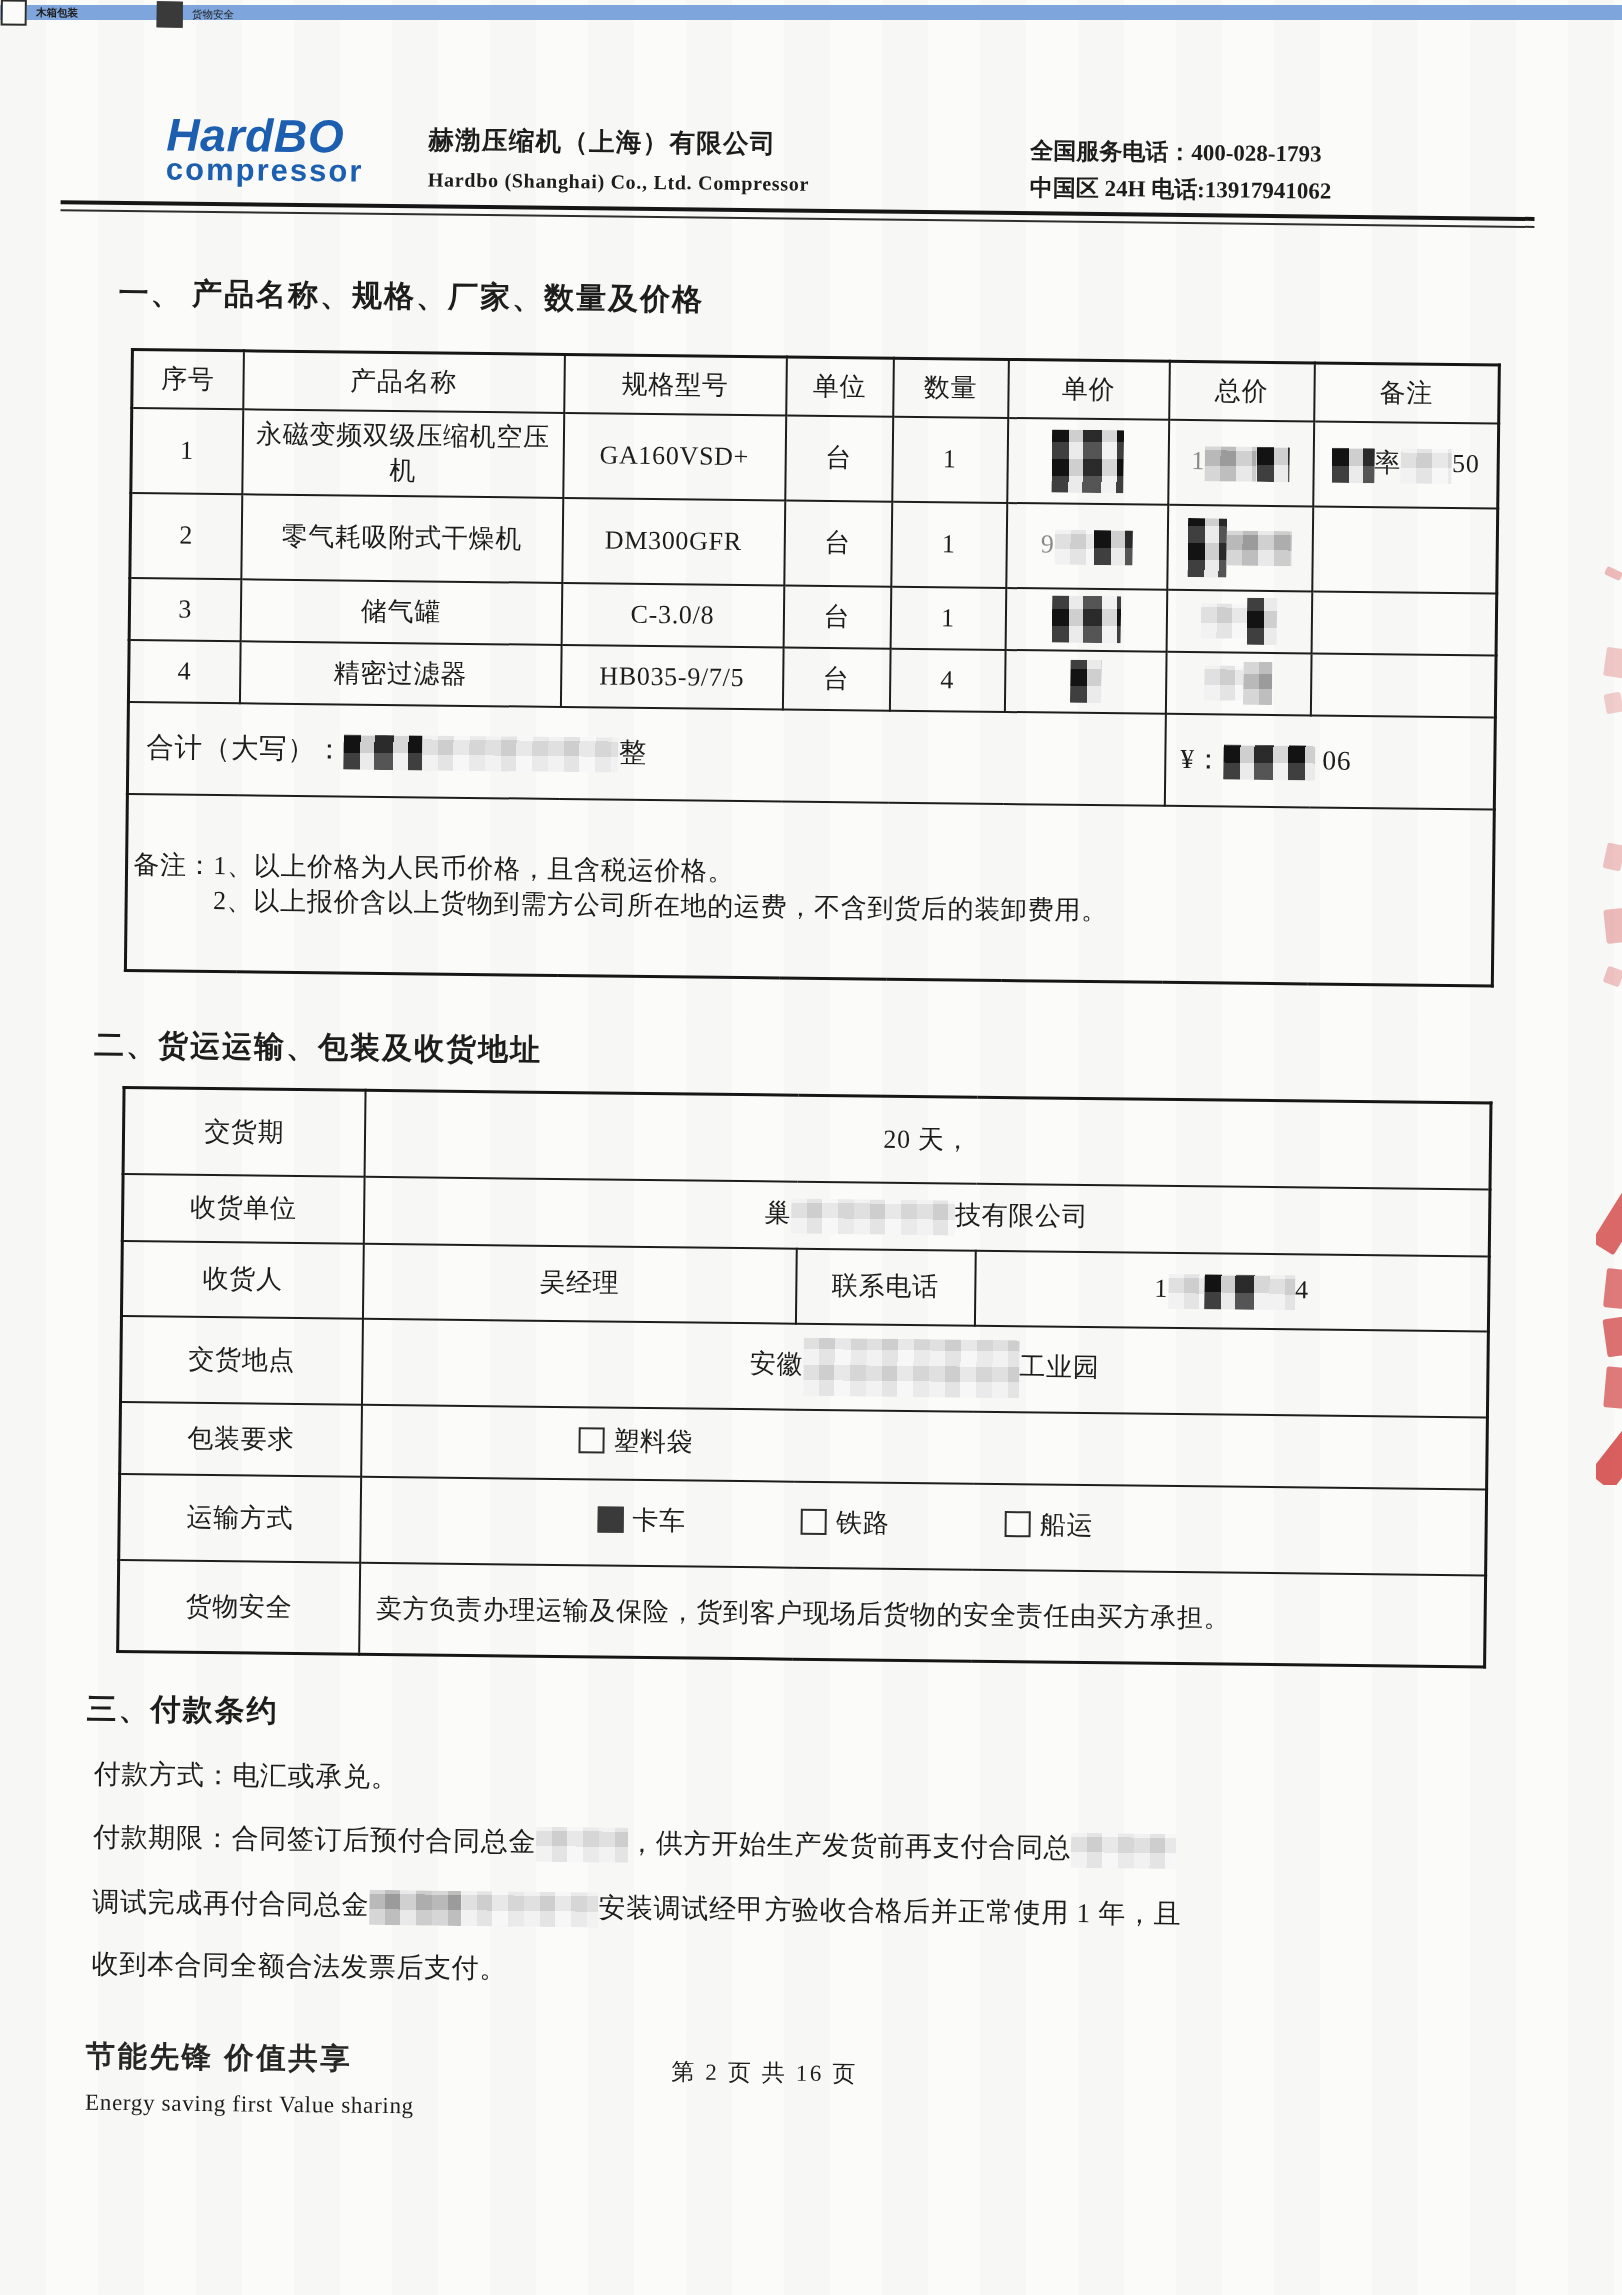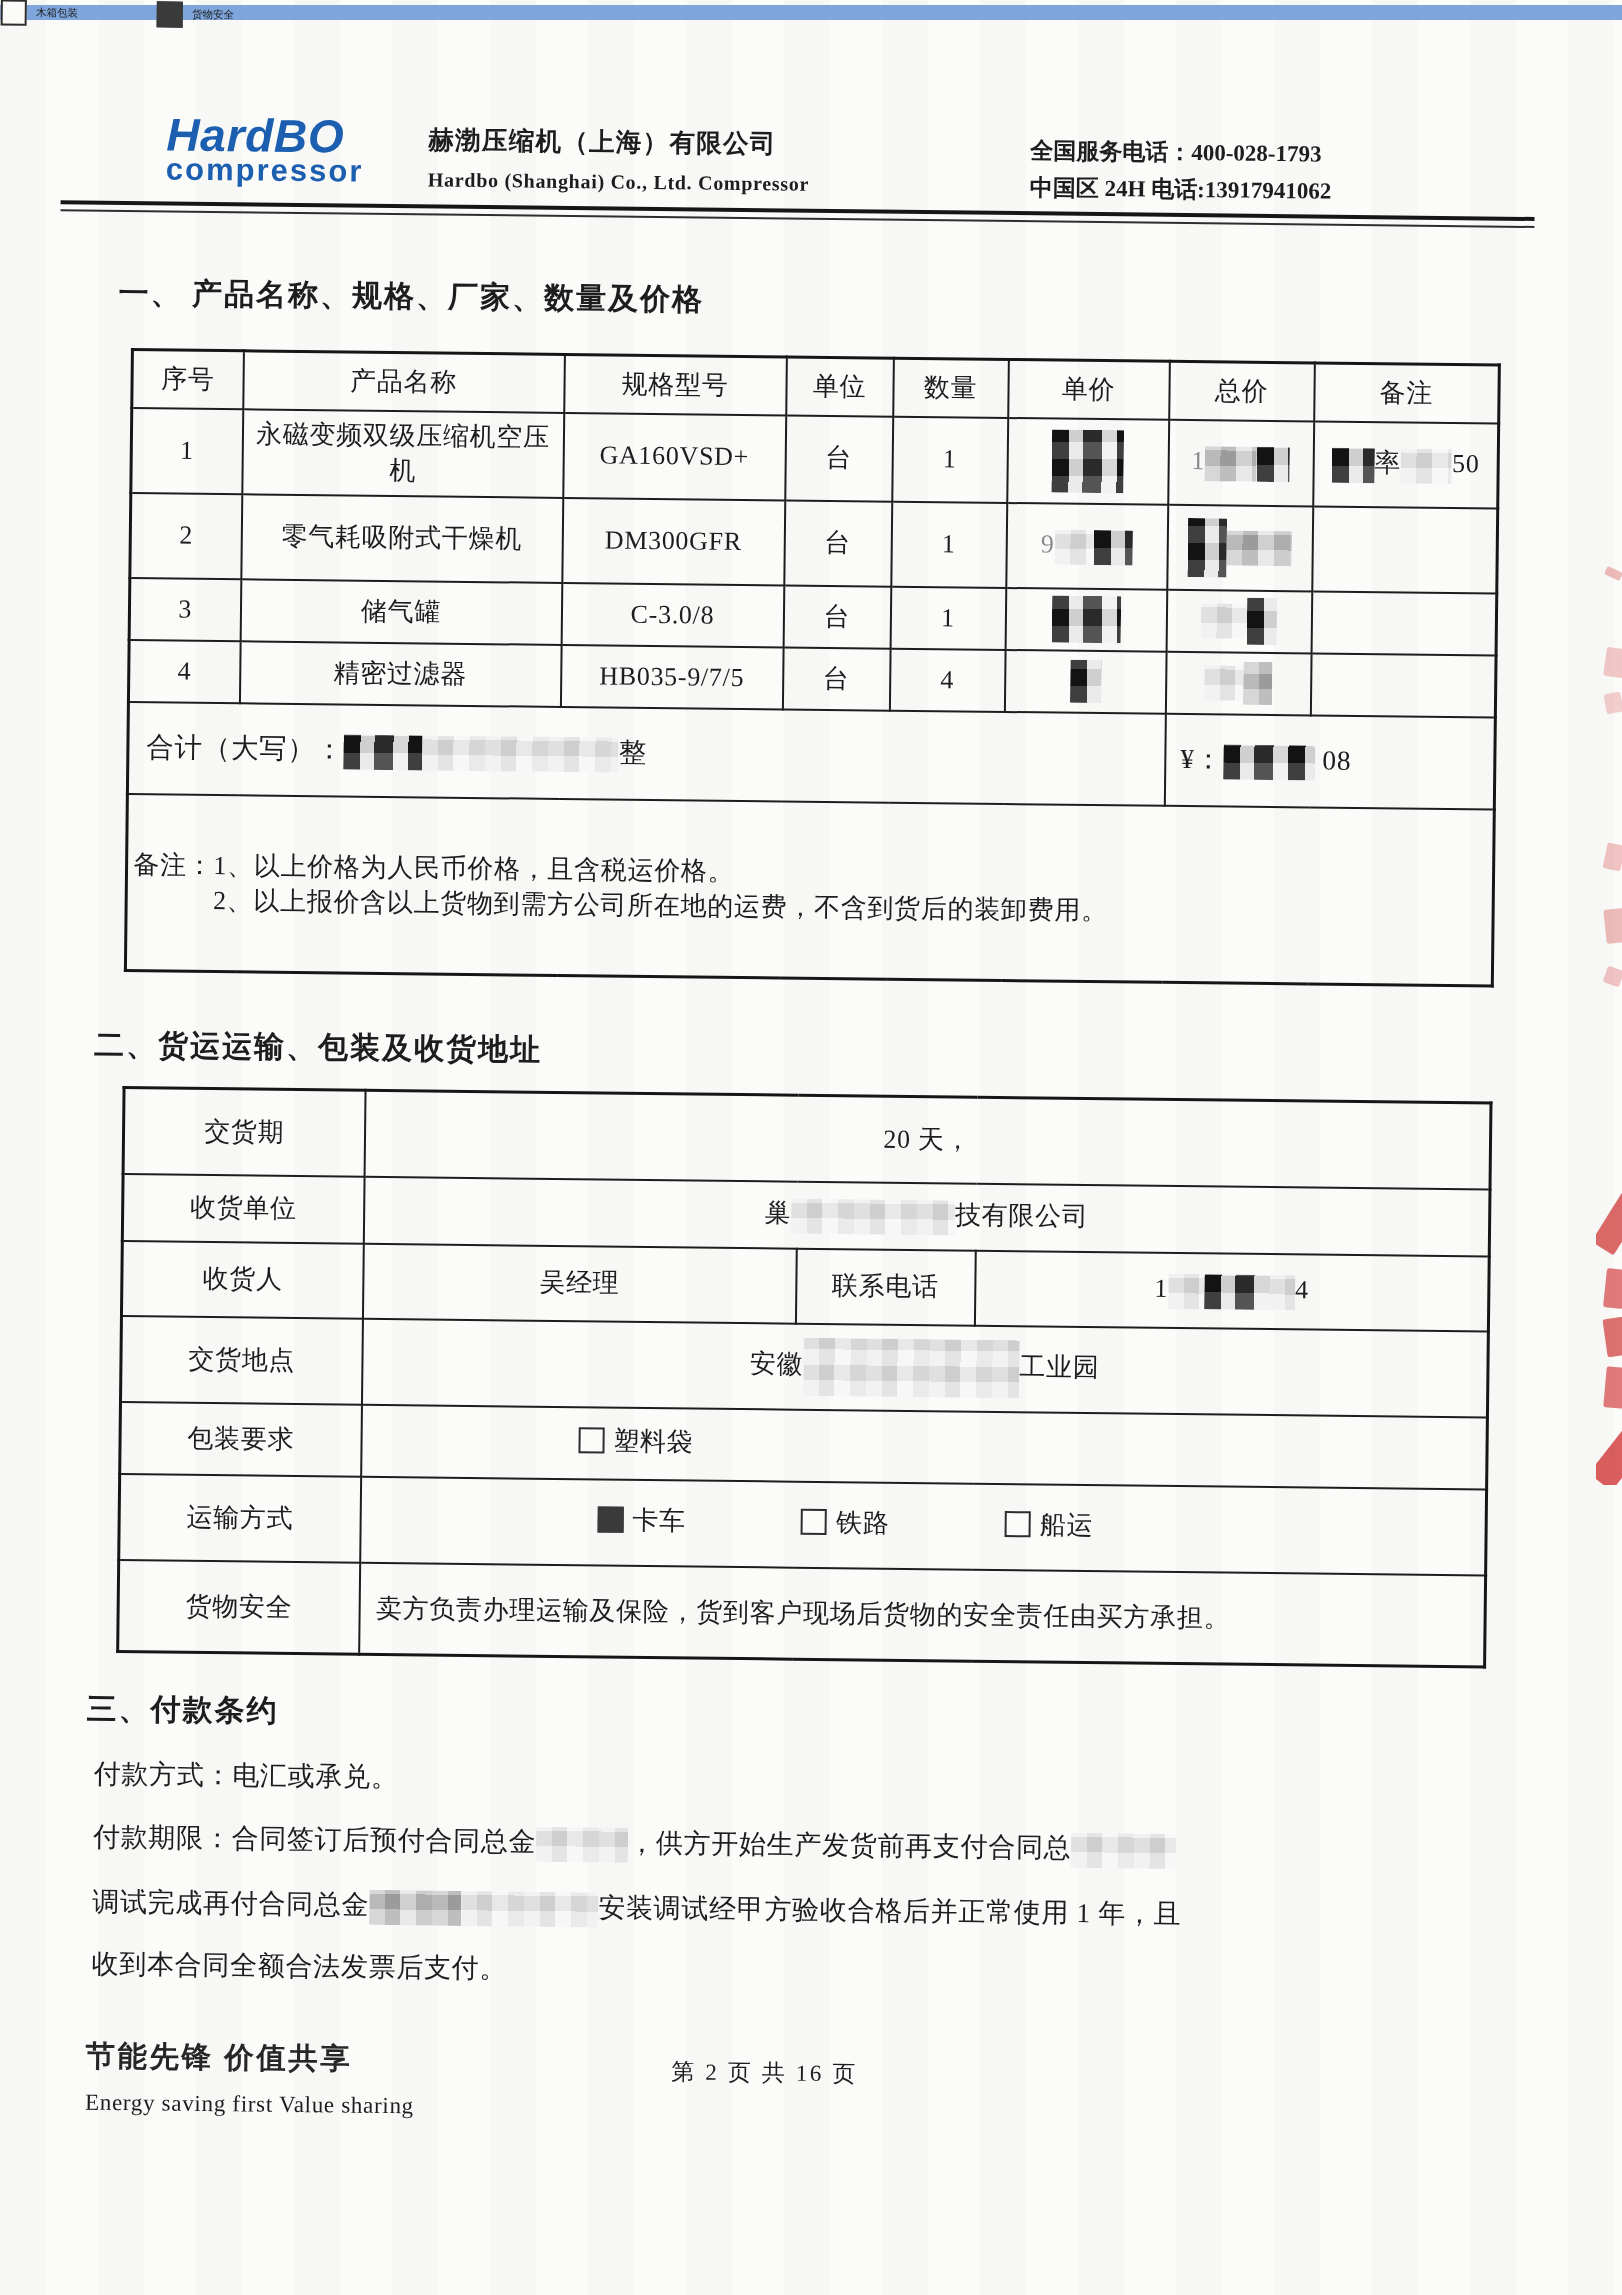--- a/index.html
+++ b/index.html
@@ -167,41 +167,41 @@
         <td>4</td>
         <td><span class="mz mz-d" style="width:31px;height:43px;"></span></td>
         <td><span class="mz mz-l" style="width:39px;"></span><span class="mz mz-g" style="width:29px;height:43px;"></span></td>
         <td></td>
       </tr>
       <tr style="height:92px">
         <td colspan="6" class="left" style="font-size:27.5px;padding-left:17px;">
           <span>合计（大写）：</span><span class="mz mz-d" style="width:79px;"></span><span class="mz mz-l" style="width:196px;"></span><span>整</span>
         </td>
         <td colspan="2" class="left" style="font-size:27.5px;padding-left:14.4px;">
-          <span>¥：</span><span class="mz mz-d" style="width:92px;"></span> <span>08</span>
+          <span>¥：</span><span class="mz mz-d" style="width:92px;"></span> <span>06</span>
         </td>
       </tr>
       <tr style="height:177px">
         <td colspan="8" class="notes-cell">
           <div class="notes-grid">
             <span>备注：</span>
             <span class="notes-lines">
               <div>1、以上价格为人民币价格，且含税运价格。</div>
               <div>2、以上报价含以上货物到需方公司所在地的运费，不含到货后的装卸费用。</div>
             </span>
           </div>
         </td>
       </tr>
     </tbody>
       </table>
 
     
     <div class="sec-title" style="left:105px;top:1024px;">二、货运运输、包装及收货地址</div>
 
-    <span class="opt" style="margin-right:79px;">
+    <span class="opt" style="margin-right:79px;font-weight:bold;">
         <span class="cb"></span>
         <span>木箱包装</span>
       </span><span class="opt">
         <span class="cb checked"></span>
         <span>货物安全</span>
       </span><table class="t" style="top:1085px;">
       <colgroup>
         <col style="width:241px">
           <col style="width:433px">
           <col style="width:179px">

